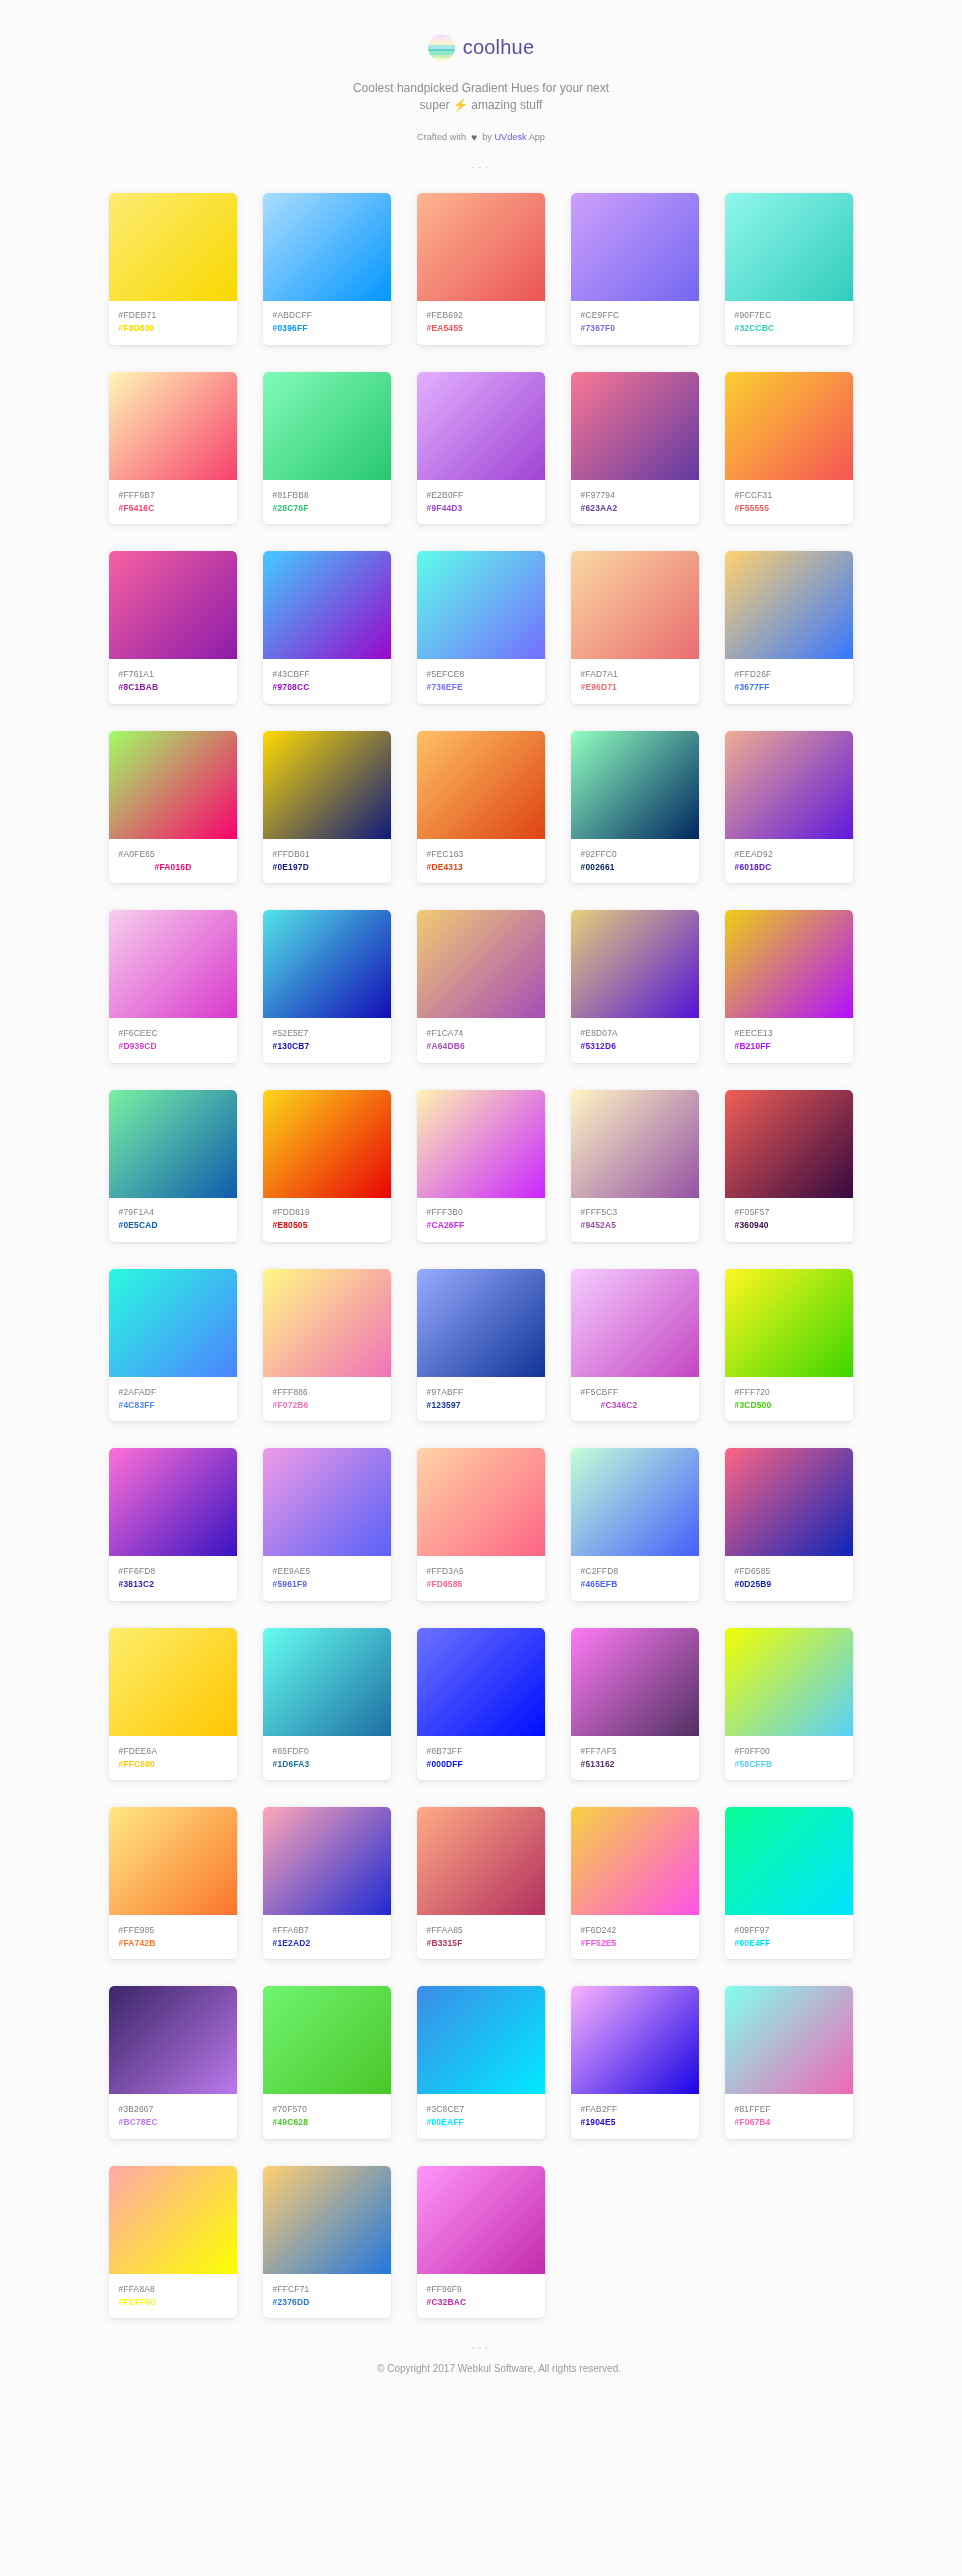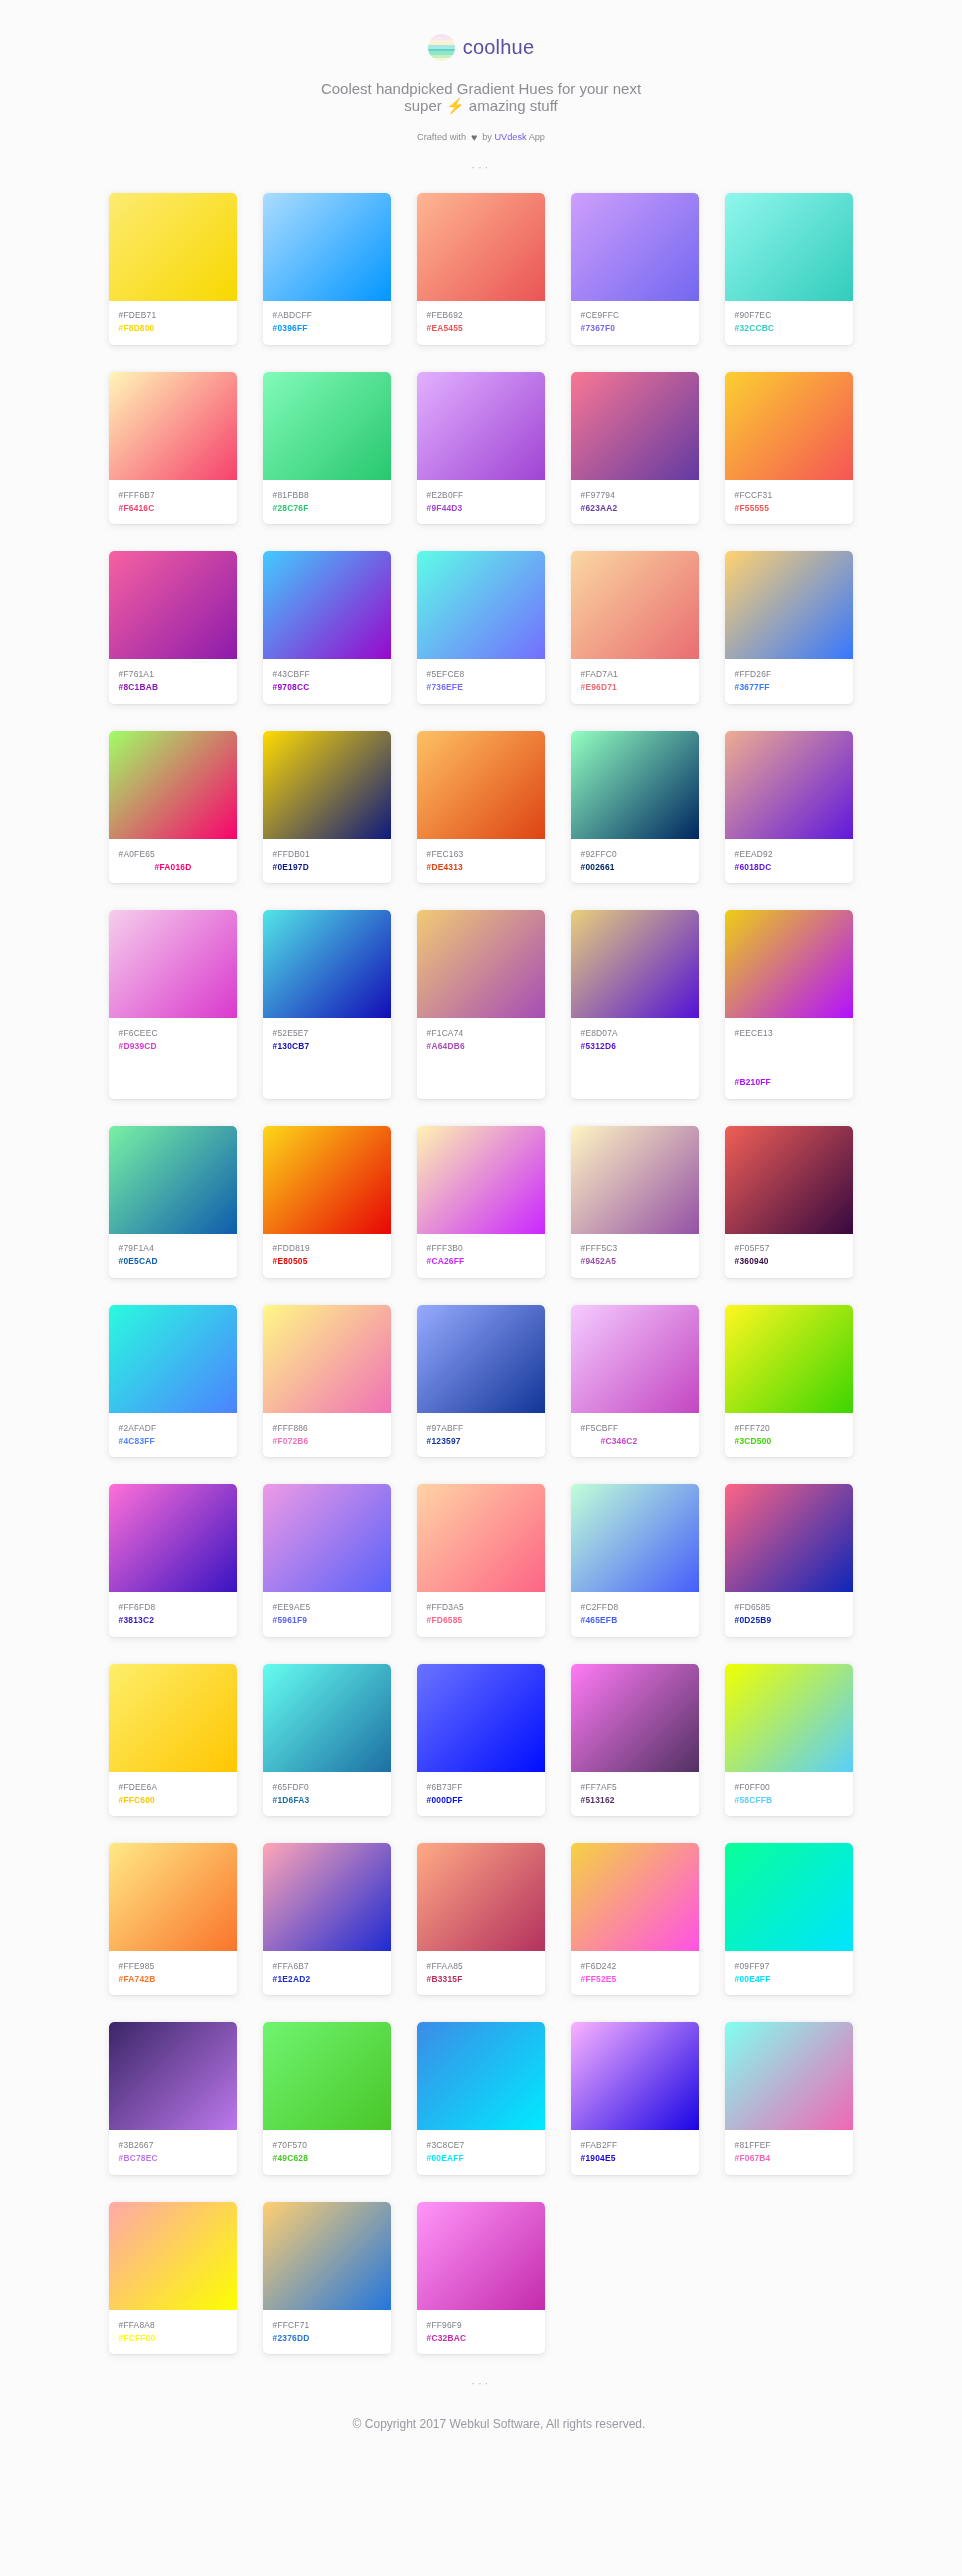--- a/index.html
+++ b/index.html
@@ -35,21 +35,21 @@
     flex: none;
   }
   .brand-name {
     font-size: 20px;
     color: #5b4e9e;
     letter-spacing: 0.2px;
     font-weight: 400;
   }
   .tagline {
     margin-top: 14.4px;
-    font-size: 15px;
+    font-size: 12px;
     line-height: 17px;
     color: #8d8d93;
     font-weight: 400;
   }
   .tagline .bolt { color: #9aa0a6; }
   .crafted {
     margin-top: 17.6px;
     font-size: 9.2px;
     color: #8d8d93;
   }
@@ -91,22 +91,22 @@
     letter-spacing: 0.2px;
     line-height: 13px;
   }
   .hex-1 { color: #7c7c85; }
   .hex-2 { font-weight: 700; }
 
   
   .footer { text-align: center; padding: 21px 0 32px; }
   .footer .dots { margin-top: 0; }
   .copyright {
-    margin-top: 26px;
-    font-size: 12px;
+    margin-top: 8px;
+    font-size: 10px;
     color: #9a9aa2;
     padding-left: 36px;
   }
 </style>
 </head>
 <body>
 
 <div class="page">
 
   <div class="header">
@@ -302,21 +302,21 @@
         <div class="swatch" style="background: linear-gradient(135deg, rgb(232, 208, 122) 0%, rgb(83, 18, 214) 100%);"></div>
         <div class="meta">
           <div class="hex hex-1">#E8D07A</div>
           <div class="hex hex-2" style="color: rgb(83, 18, 214);">#5312D6</div>
         </div>
       </div>
       <div class="card">
         <div class="swatch" style="background: linear-gradient(135deg, rgb(238, 206, 19) 0%, rgb(178, 16, 255) 100%);"></div>
         <div class="meta">
           <div class="hex hex-1">#EECE13</div>
-          <div class="hex hex-2" style="color: rgb(178, 16, 255); margin-top: 36px;">#B210FF</div>
+          <div class="hex hex-2" style="color: rgb(178, 16, 255);">#B210FF</div>
         </div>
       </div>
       <div class="card">
         <div class="swatch" style="background: linear-gradient(135deg, rgb(121, 241, 164) 0%, rgb(14, 92, 173) 100%);"></div>
         <div class="meta">
           <div class="hex hex-1">#79F1A4</div>
           <div class="hex hex-2" style="color: rgb(14, 92, 173);">#0E5CAD</div>
         </div>
       </div>
       <div class="card">

